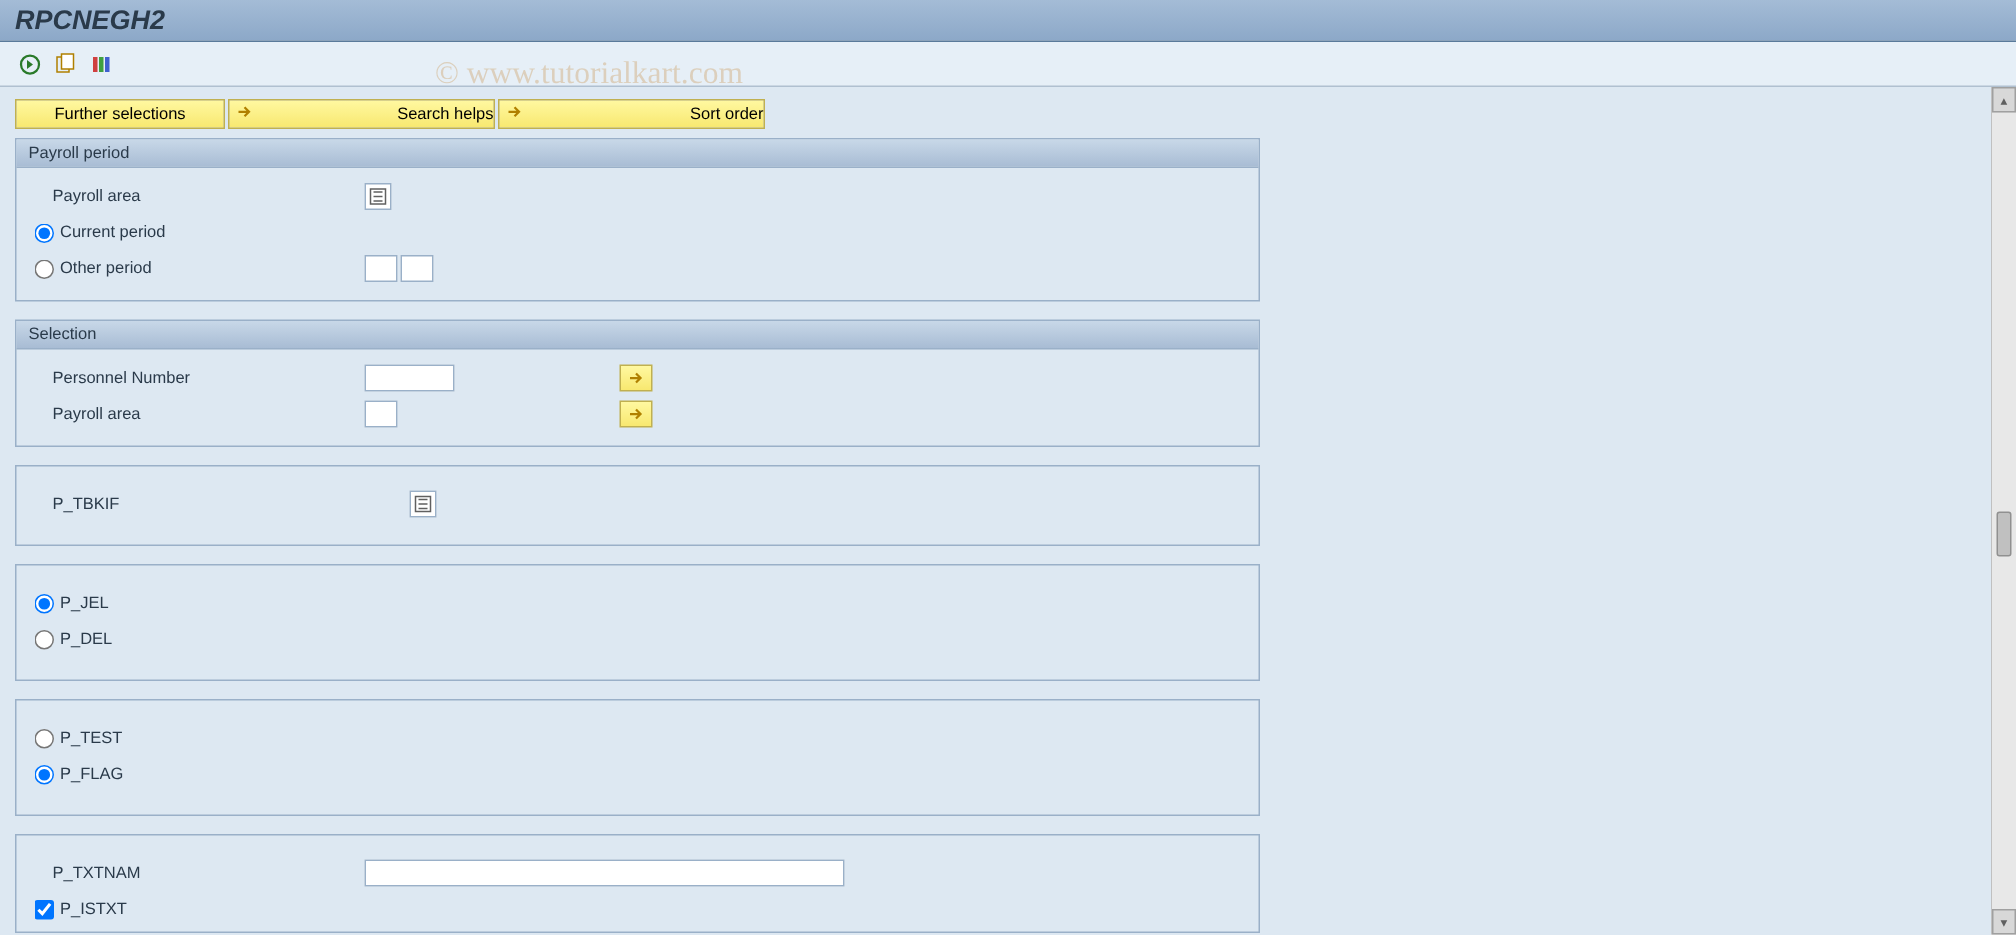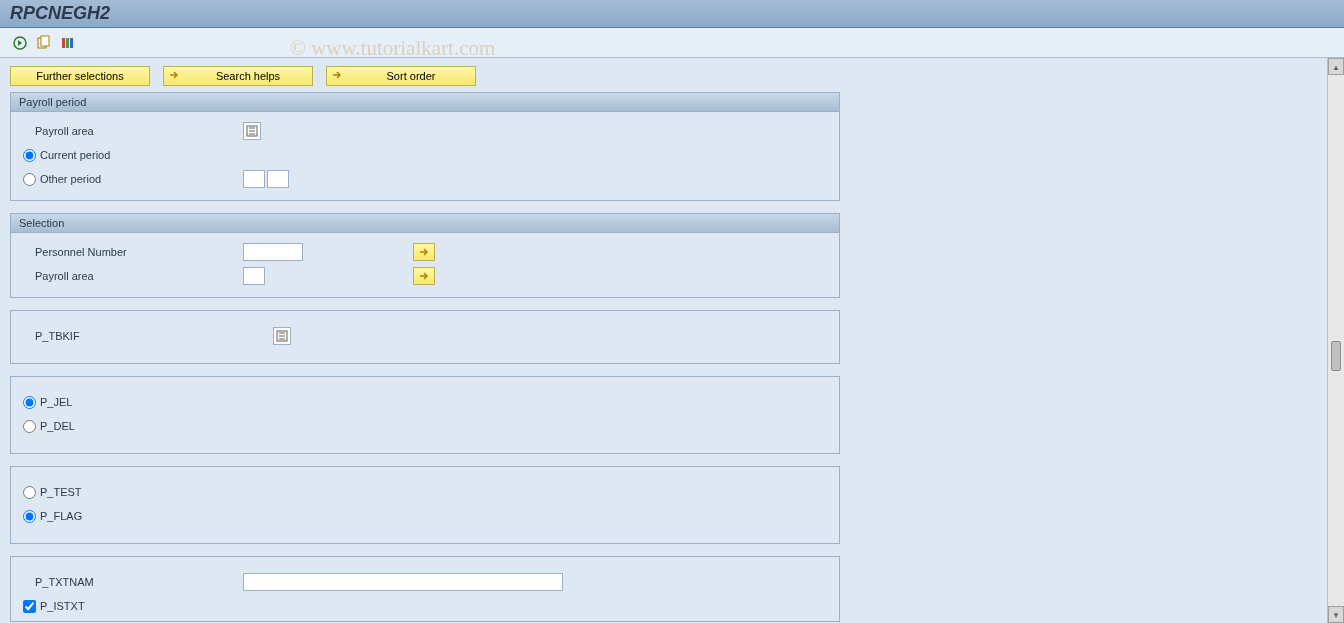--- a/index.html
+++ b/index.html
@@ -45,36 +45,36 @@
     }
     .main-content {
       background: #dde8f2;
       padding: 8px 10px;
       height: calc(623px - 58px);
       overflow-y: auto;
       position: relative;
     }
     .button-row {
       display: flex;
-      gap: 13px;
+      gap: 2px;
       margin-bottom: 6px;
     }
     .tab-button {
       background: linear-gradient(to bottom, #fff8a0 0%, #f8e870 100%);
       border: 1px solid #c0b050;
       height: 20px;
       display: flex;
       align-items: center;
       justify-content: center;
       font-size: 11px;
       cursor: pointer;
       text-align: center;
     }
     .tab-button.centered { width: 140px; }
-    .tab-button.with-arrow { width: 150px; position: relative; padding-left: 20px; }
+    .tab-button.with-arrow { width: 178px; position: relative; padding-left: 20px; justify-content: flex-end; }
     .tab-button .arrow-icon { position: absolute; left: 4px; top: 50%; transform: translateY(-50%); }
     .group-box {
       background: #dde8f2;
       border: 1px solid #9ab0c8;
       margin-bottom: 12px;
       width: 830px;
     }
     .group-header {
       background: linear-gradient(to bottom, #c8d8e8 0%, #a8bcd4 100%);
       padding: 3px 8px;

